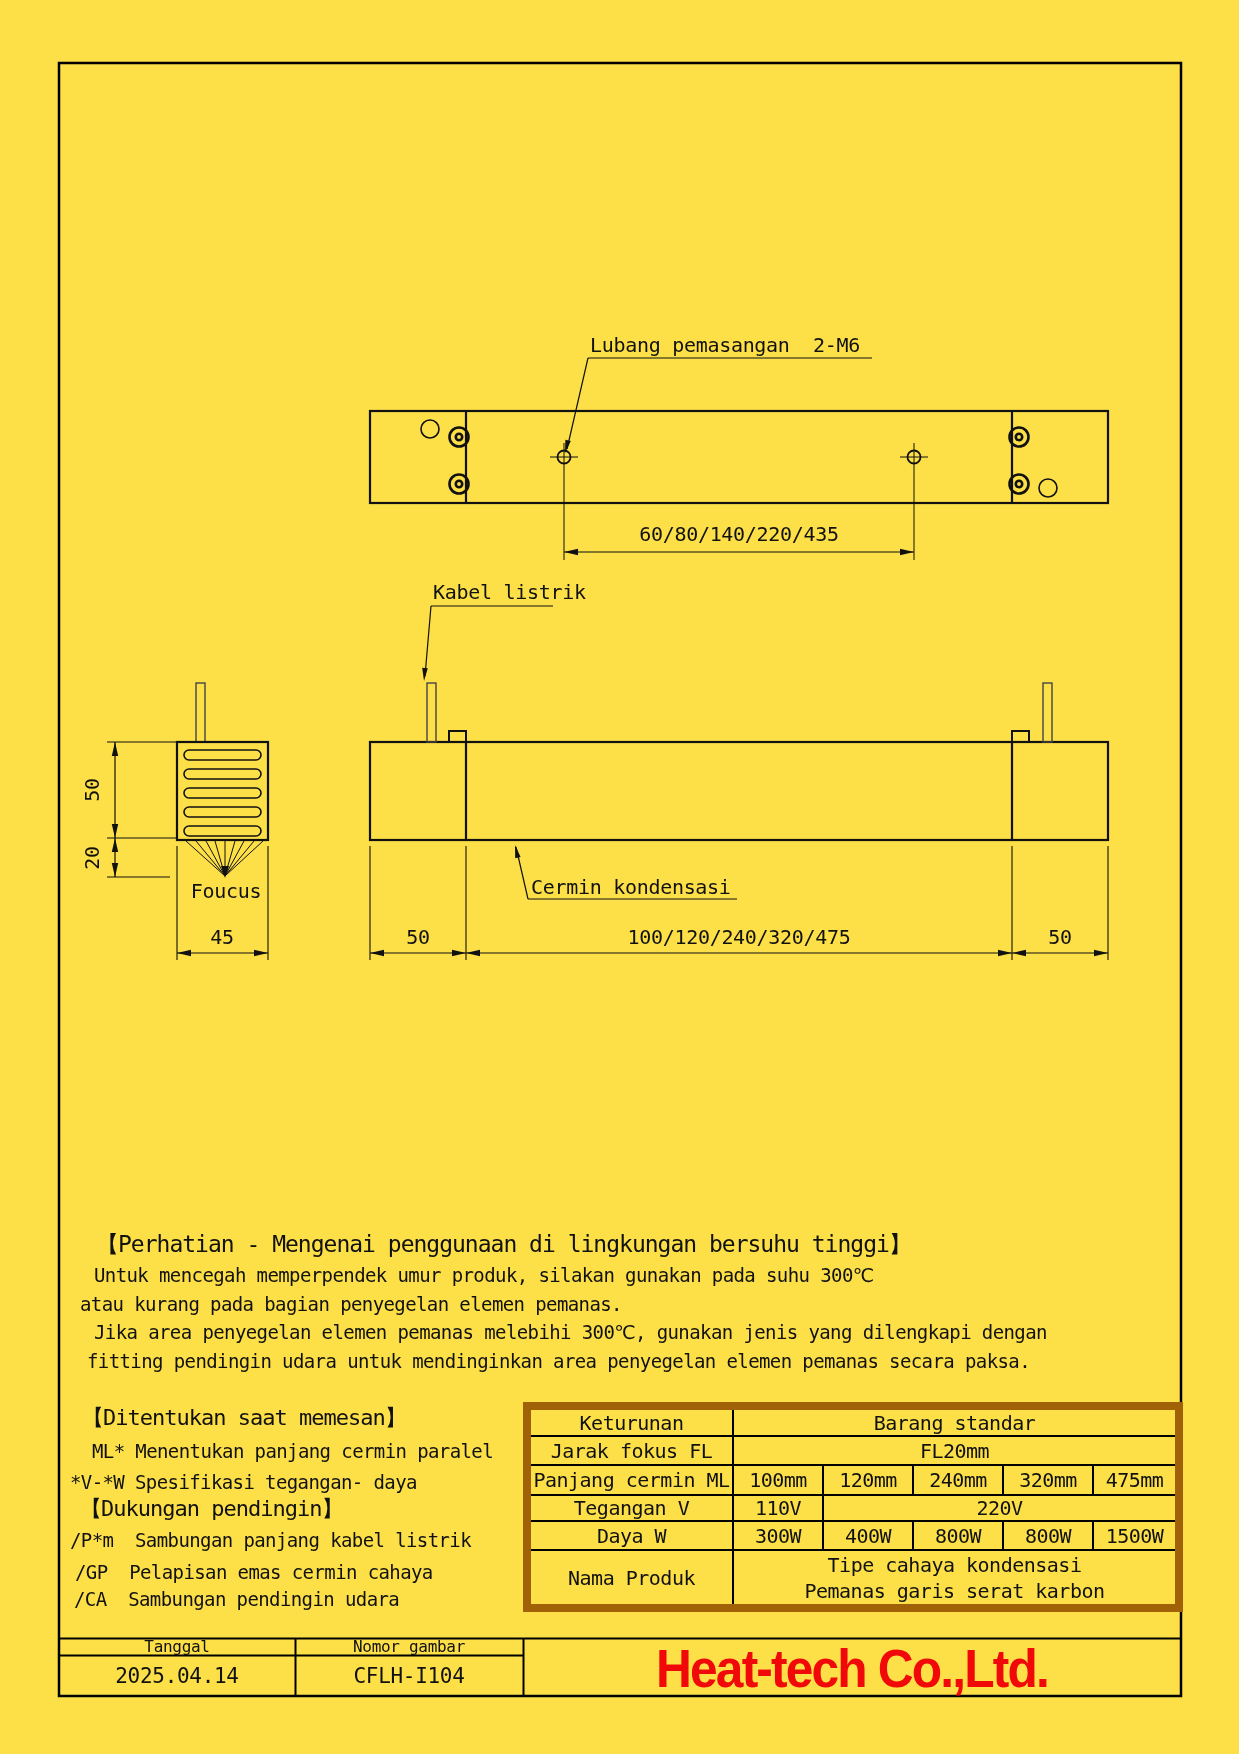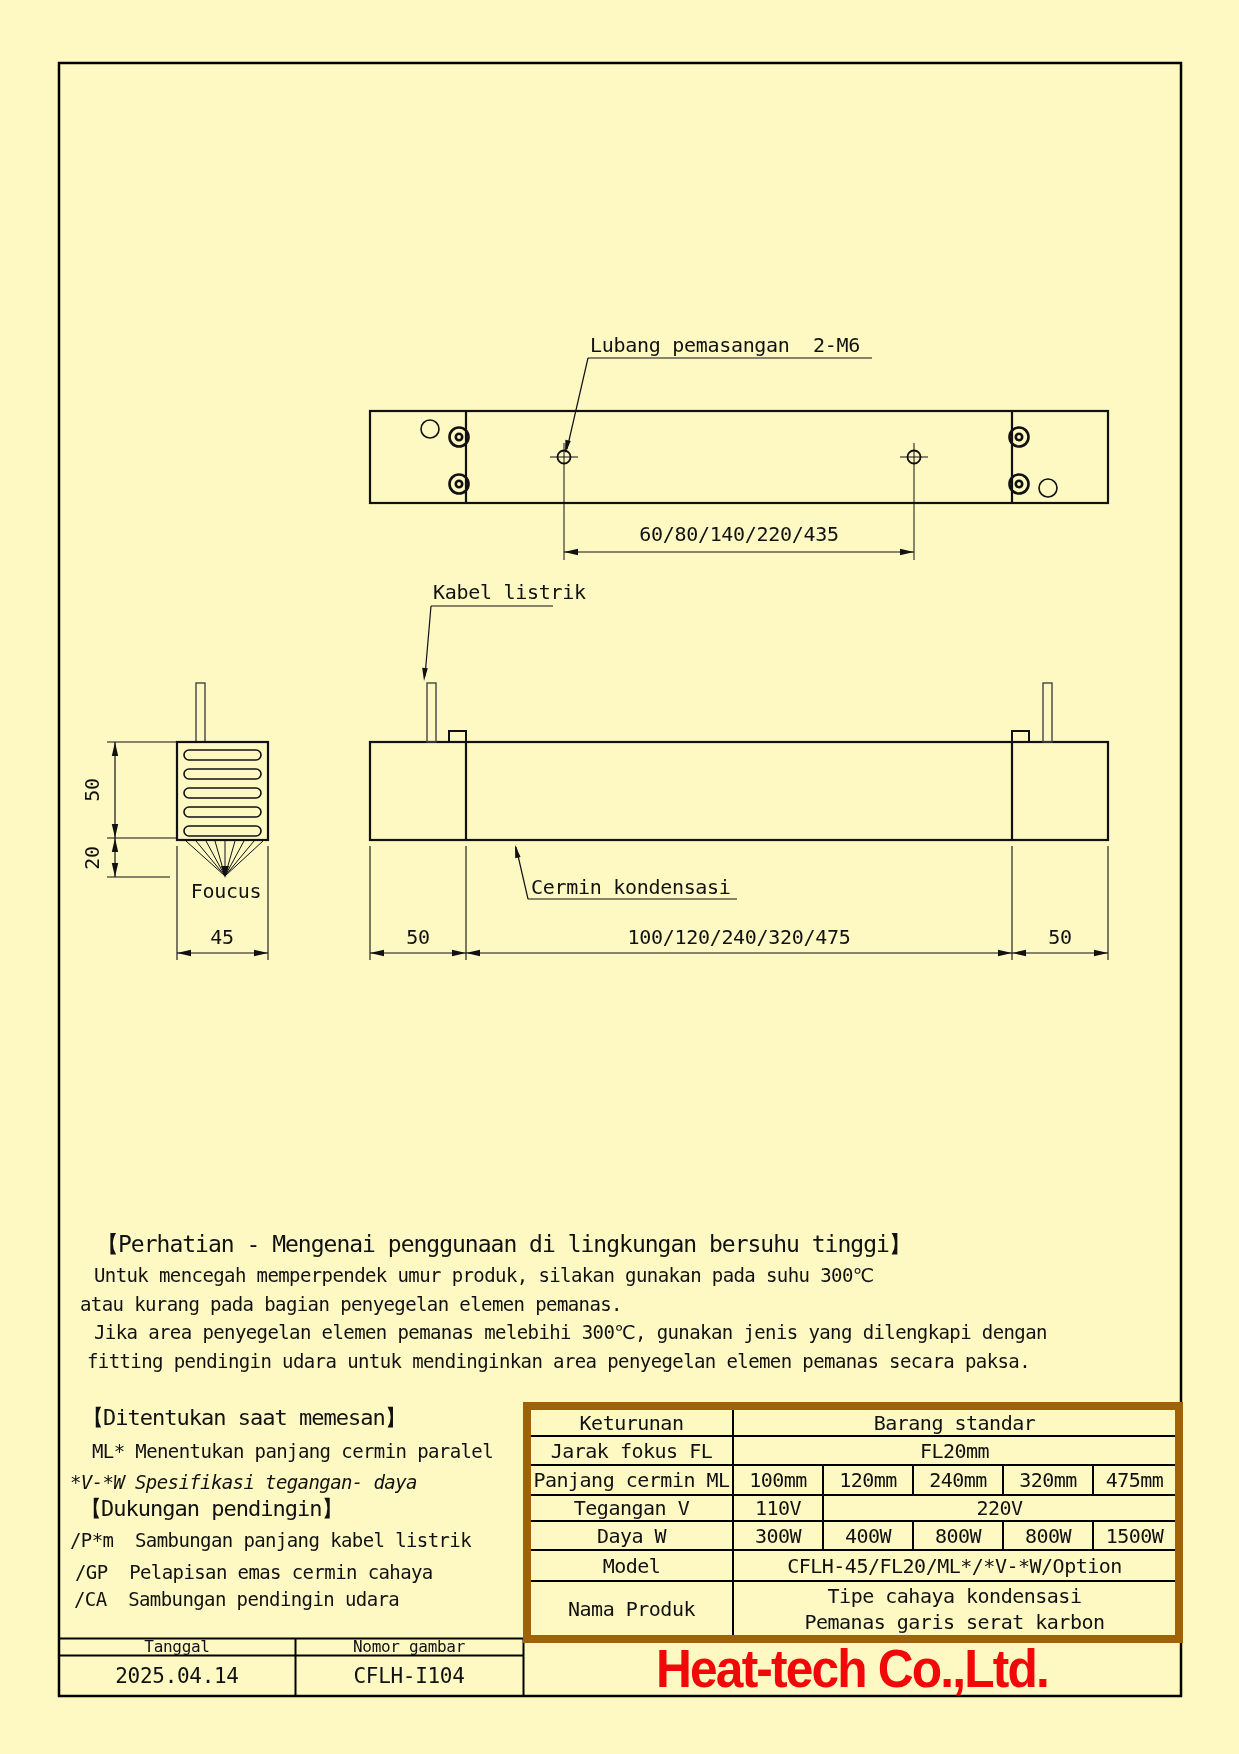--- a/index.html
+++ b/index.html
@@ -1,16 +1,16 @@
 <!DOCTYPE html>
 <html><head>
 <meta charset="utf-8">
 <style>
   html,body{margin:0;padding:0;background:#ffffff;}
-  #page{position:relative;width:1239px;height:1754px;background:#fef9c3;overflow:hidden;
+  #page{position:relative;width:1239px;height:1754px;background:#fde047;overflow:hidden;
         font-family:"DejaVu Sans Mono","Liberation Mono","DejaVu Sans",monospace;color:#111;}
   svg{position:absolute;left:0;top:0;}
   svg text{fill:#111;font-family:"DejaVu Sans Mono","Liberation Mono","DejaVu Sans",monospace;
            white-space:pre;letter-spacing:-0.3px;}
   .lbl{font-size:20px;}
   .dim{font-size:20px;}
   .tb-head{font-size:16px;}
   .tb-val{font-size:21px;}
   .t{position:absolute;white-space:pre;line-height:1.1;color:#111;}
   .body-line{font-size:19px;letter-spacing:-0.6px;}
@@ -156,21 +156,21 @@
   </svg>
 
   <div class="t big-title" style="left:96px;top:1232px;">【Perhatian - Mengenai penggunaan di lingkungan bersuhu tinggi】</div>
   <div class="t body-line" style="left:94px;top:1265px;">Untuk mencegah memperpendek umur produk, silakan gunakan pada suhu 300℃</div>
   <div class="t body-line" style="left:80px;top:1294px;">atau kurang pada bagian penyegelan elemen pemanas.</div>
   <div class="t body-line" style="left:94px;top:1322px;">Jika area penyegelan elemen pemanas melebihi 300℃, gunakan jenis yang dilengkapi dengan</div>
   <div class="t body-line" style="left:87px;top:1351px;">fitting pendingin udara untuk mendinginkan area penyegelan elemen pemanas secara paksa.</div>
 
   <div class="t sec-title" style="left:82px;top:1406px;text-align:right;">【Ditentukan saat memesan】</div>
   <div class="t body-line" style="left:92px;top:1441px;">ML* Menentukan panjang cermin paralel</div>
-  <div class="t body-line" style="left:70px;top:1472px;font-style:italic;">*V-*W Spesifikasi tegangan- daya</div>
+  <div class="t body-line" style="left:70px;top:1472px;">*V-*W Spesifikasi tegangan- daya</div>
   <div class="t sec-title" style="left:80px;top:1497px;">【Dukungan pendingin】</div>
   <div class="t body-line" style="left:70px;top:1530px;">/P*m  Sambungan panjang kabel listrik</div>
   <div class="t body-line" style="left:75px;top:1562px;">/GP  Pelapisan emas cermin cahaya</div>
   <div class="t body-line" style="left:74px;top:1589px;">/CA  Sambungan pendingin udara</div>
 
   <table id="spec-table">
     <colgroup>
       <col style="width:206px">
         <col style="width:90px">
         <col style="width:90px">
@@ -201,24 +201,20 @@
       <td colspan="4">220V</td>
     </tr>
     <tr style="height:29px">
       <td>Daya W</td>
       <td>300W</td>
       <td>400W</td>
       <td>800W</td>
       <td>800W</td>
       <td>1500W</td>
     </tr>
-    <tr style="height:31px">
-      <td>Model</td>
-      <td colspan="5">CFLH-45/FL20/ML*/*V-*W/Option</td>
-    </tr>
     <tr style="height:58px">
       <td>Nama Produk</td>
       <td colspan="5">
         <div class="prod-line">Tipe cahaya kondensasi</div>
         <div class="prod-line">Pemanas garis serat karbon</div>
       </td>
     </tr>
   </tbody>
     </table>
 

